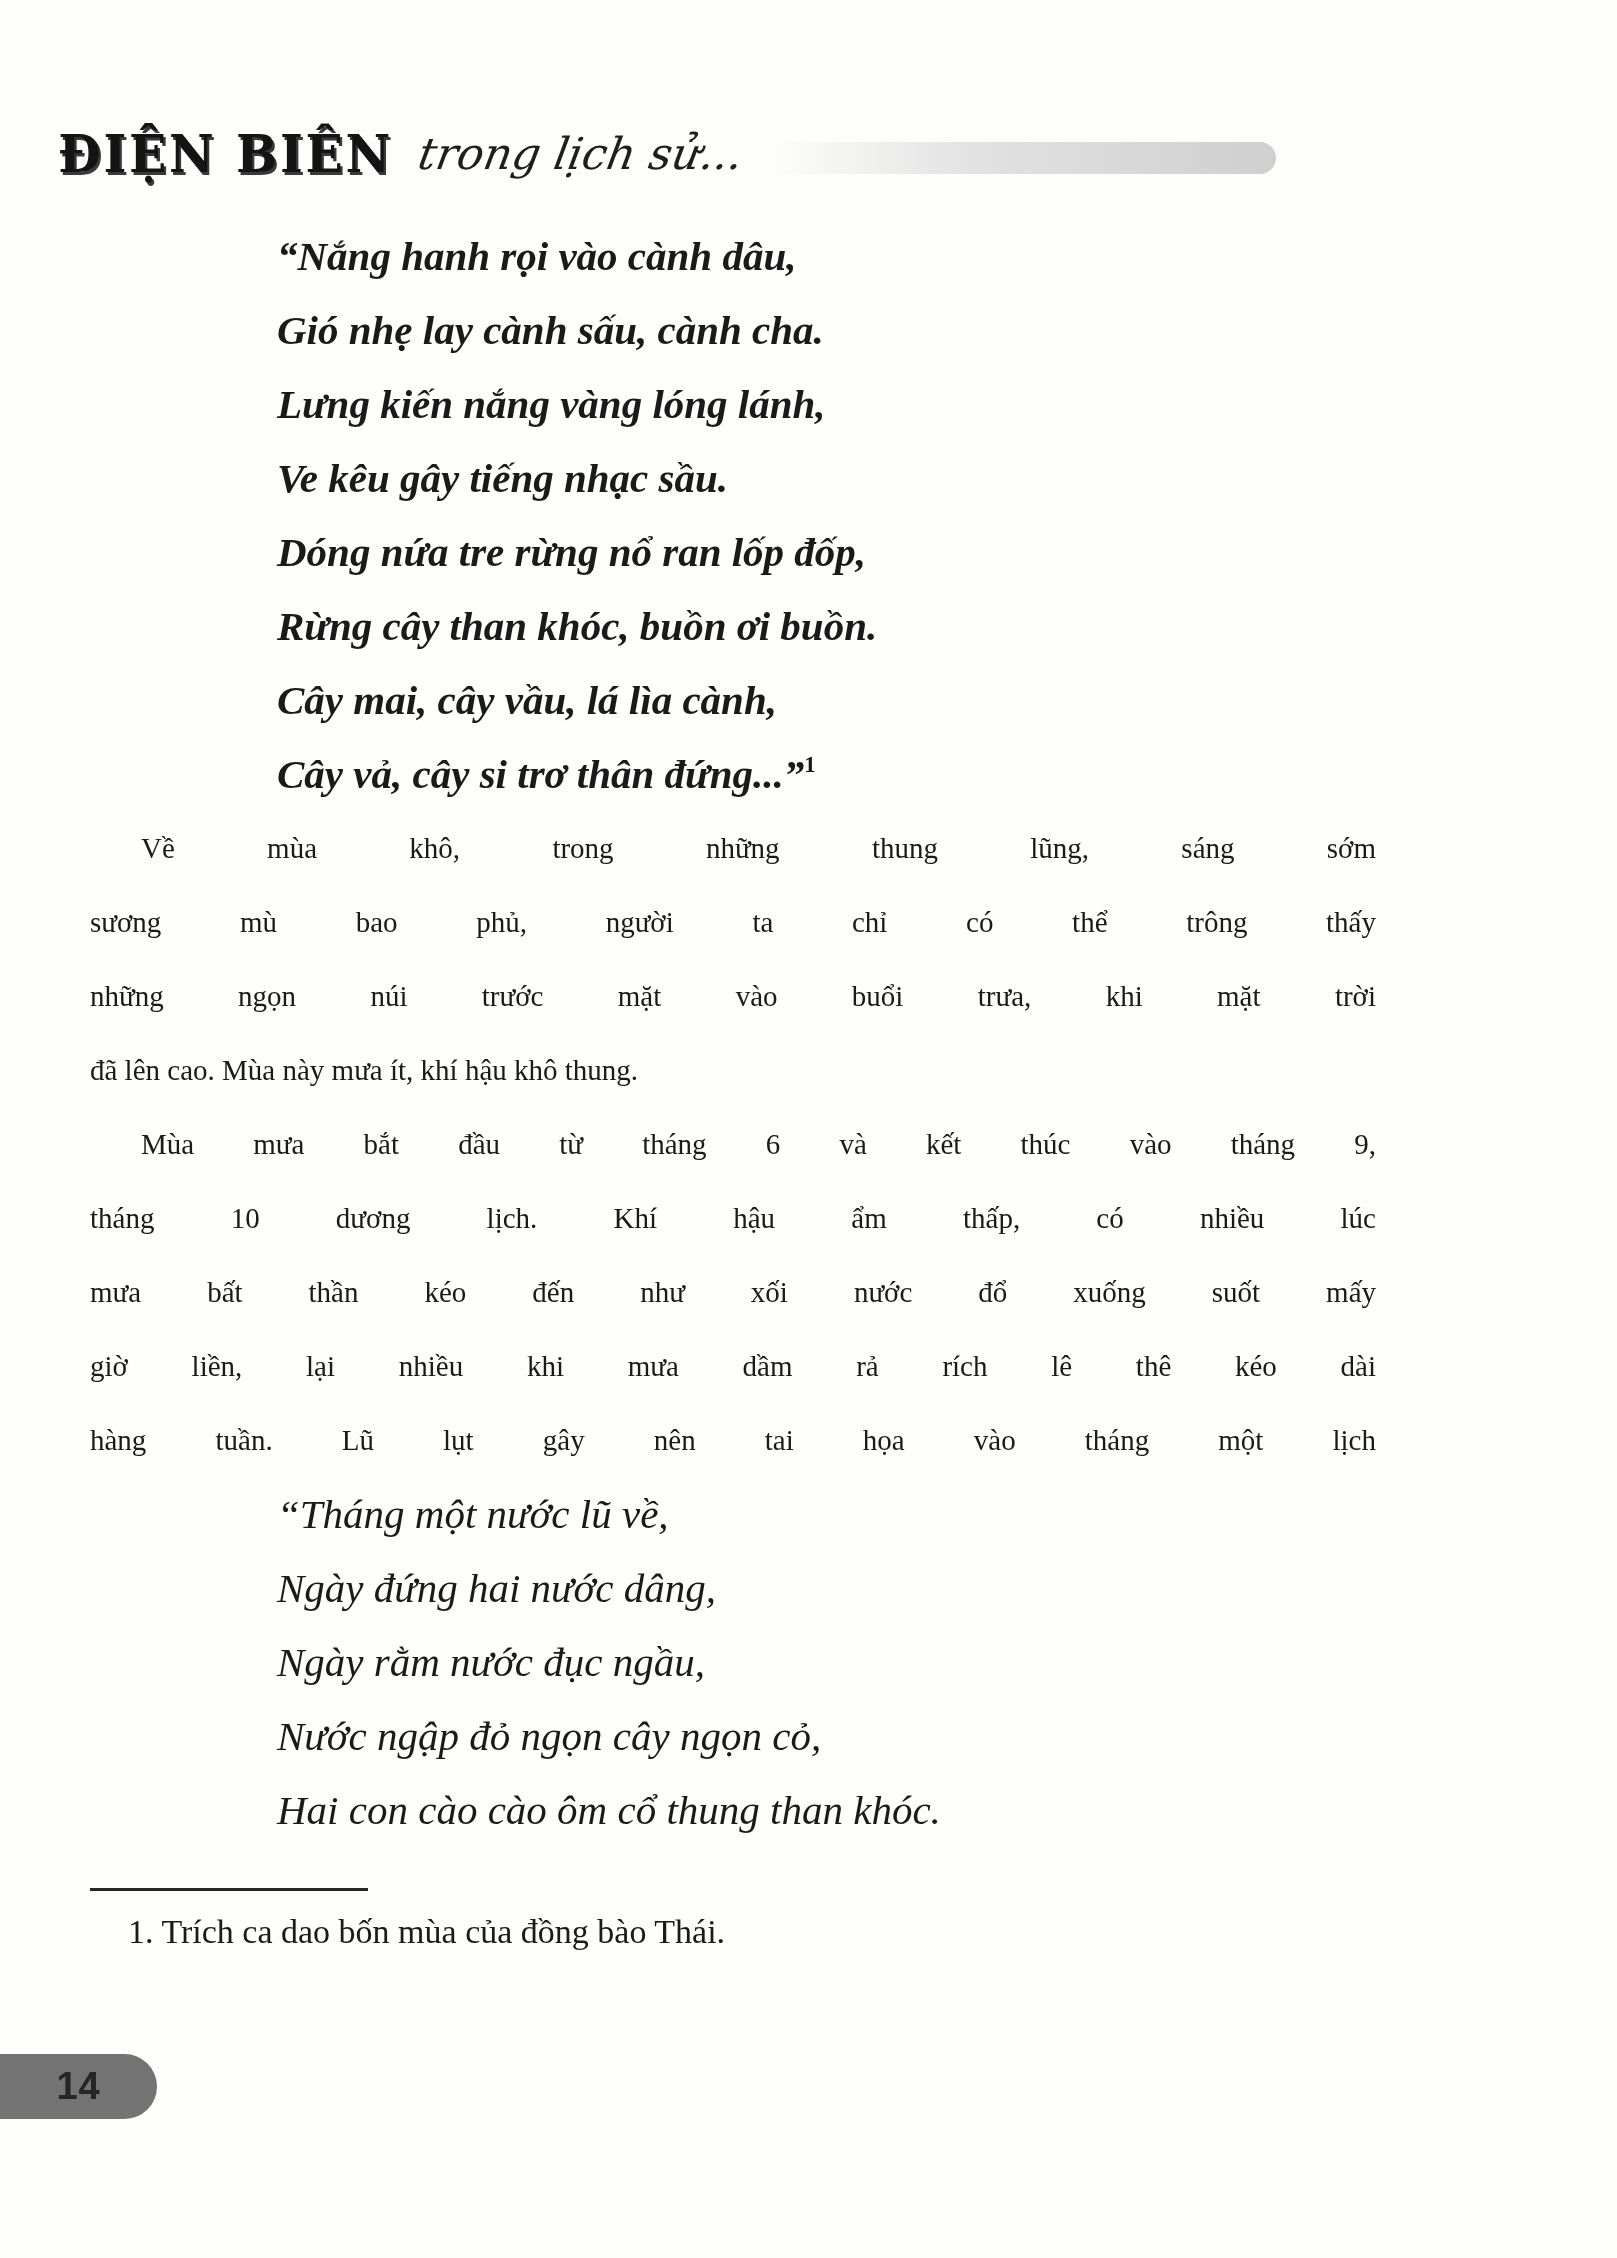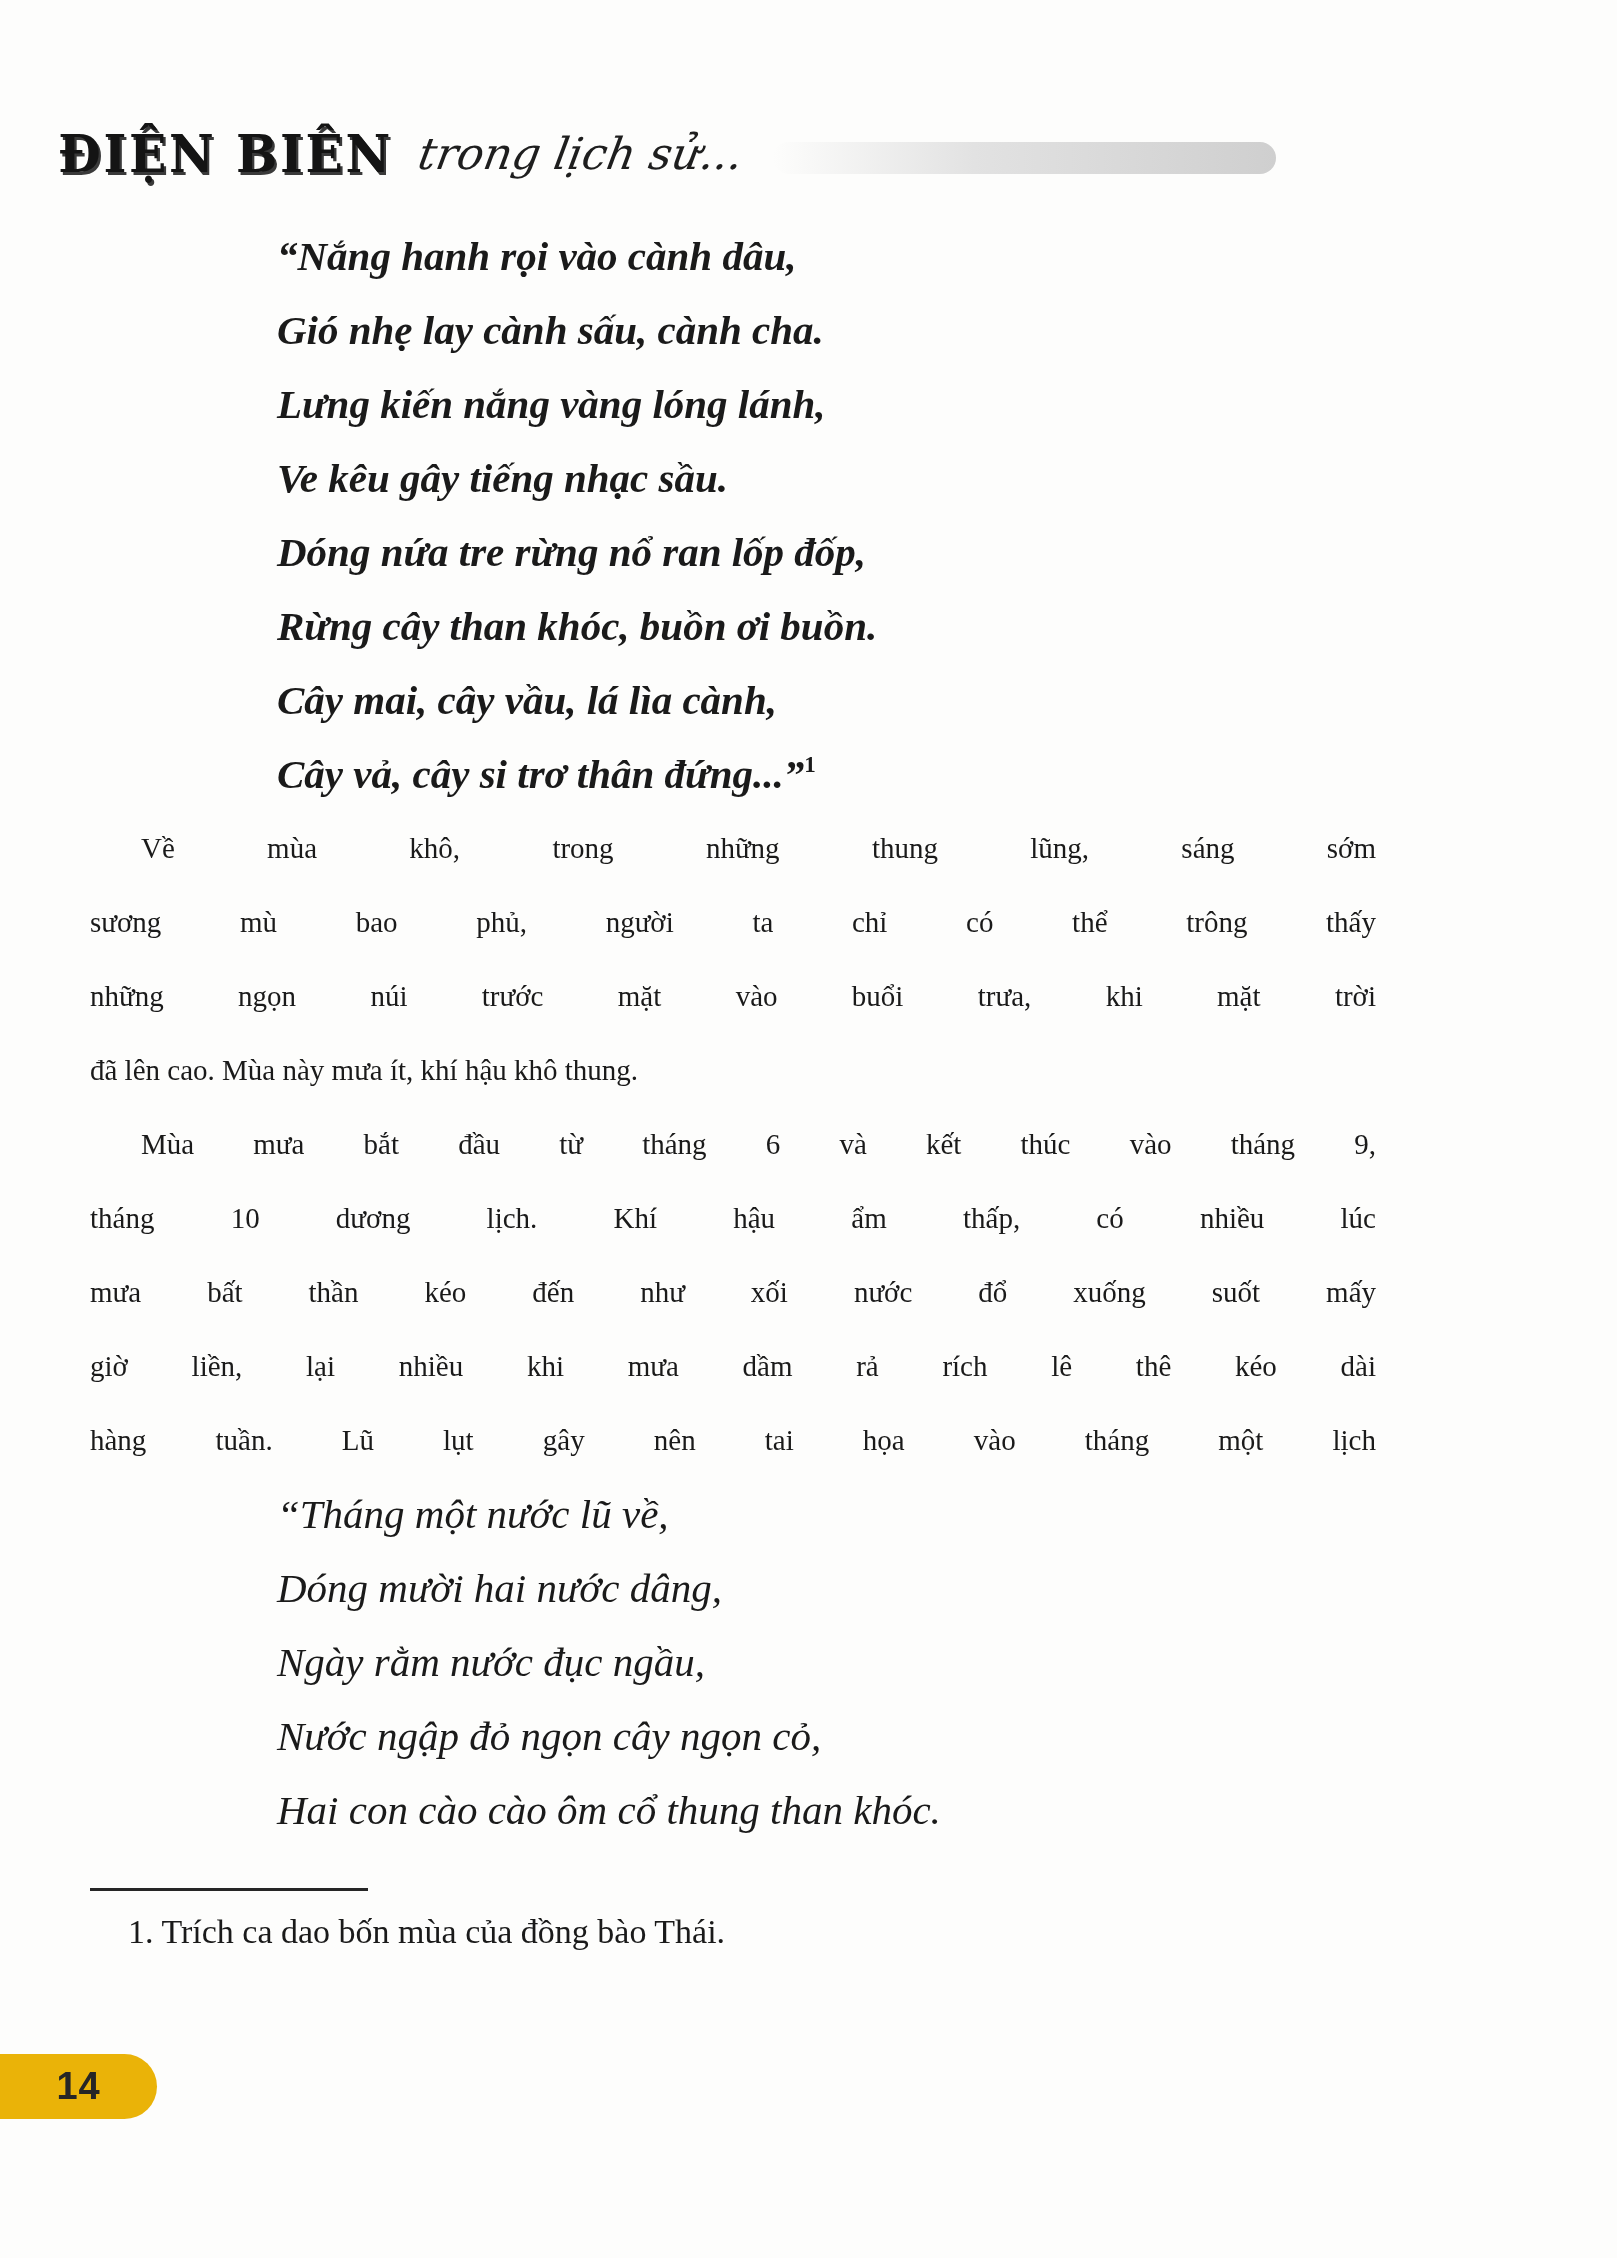--- a/index.html
+++ b/index.html
@@ -95,21 +95,21 @@
     line-height: 44px;
   }
 
   
   .page-pill {
     position: absolute;
     left: 0;
     bottom: 139px;
     width: 157px;
     height: 65px;
-    background: #eab308;
+    background: #737373;
     border-radius: 0 33px 33px 0;
     display: flex;
     align-items: center;
     justify-content: center;
   }
   .page-number {
     font-family: "Liberation Sans", sans-serif;
     font-weight: bold;
     font-size: 38px;
     color: #262626;
@@ -148,21 +148,21 @@
   <div class="body-para">
     <div class="pline first">Mùa mưa bắt đầu từ tháng 6 và kết thúc vào tháng 9,</div>
     <div class="pline">tháng 10 dương lịch. Khí hậu ẩm thấp, có nhiều lúc</div>
     <div class="pline">mưa bất thần kéo đến như xối nước đổ xuống suốt mấy</div>
     <div class="pline">giờ liền, lại nhiều khi mưa dầm rả rích lê thê kéo dài</div>
     <div class="pline">hàng tuần. Lũ lụt gây nên tai họa vào tháng một lịch</div>
   </div>
 
   <div class="poem poem-2">
     <div class="line">“Tháng một nước lũ về,</div>
-    <div class="line">Dóng mười hai nước dâng,</div>
+    <div class="line">Ngày đứng hai nước dâng,</div>
     <div class="line">Ngày rằm nước đục ngầu,</div>
     <div class="line">Nước ngập đỏ ngọn cây ngọn cỏ,</div>
     <div class="line">Hai con cào cào ôm cổ thung than khóc.</div>
   </div>
 
   <div class="footnote">
     <div class="footnote-rule"></div>
     <div class="footnote-text">1. Trích ca dao bốn mùa của đồng bào Thái.</div>
   </div>
 

